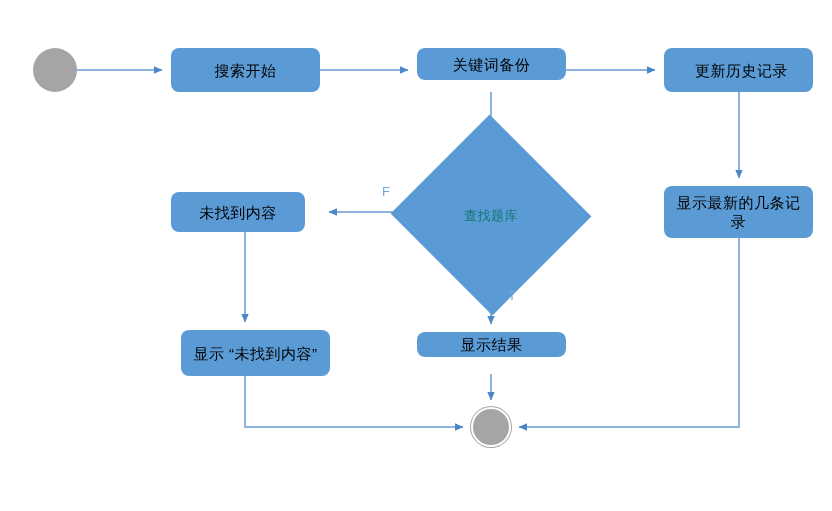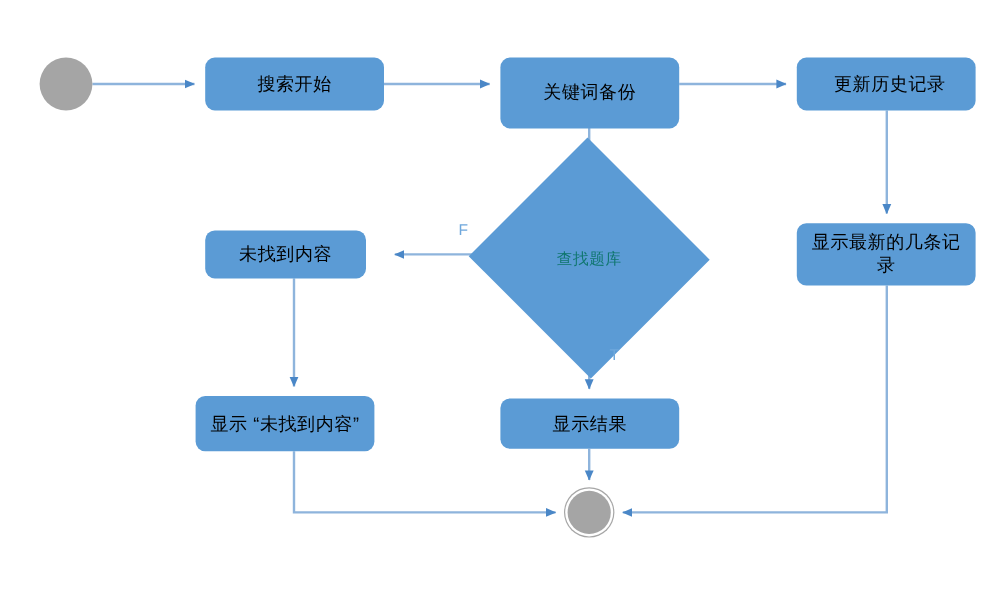--- a/index.html
+++ b/index.html
@@ -122,46 +122,46 @@
       <path d="M739,238 L739,427 L519,427" marker-end="url(#arrow-l)"></path>
     </g>
   </svg>
 
   <div class="node node-start" style="left:33px; top:48px; width:44px; height:44px;"></div>
 
   <div class="node node-box" style="left:171px; top:48px; width:149px; height:44px;">
     <span>搜索开始</span>
   </div>
 
-  <div class="node node-box" style="left:417px; top:48px; width:149px; height:59px;">
+  <div class="node node-box" style="left:417px; top:48px; width:149px; height:32px;">
     <span>关键词备份</span>
   </div>
 
   <div class="node node-box" style="left:664px; top:48px; width:149px; height:44px;padding-left:12px;">
     <span>更新历史记录</span>
   </div>
 
   <div class="node node-diamond" style="left:419px; top:145px; width:144px; height:140px;">
     <span class="diamond-shape"></span>
     <span class="diamond-label">查找题库</span>
   </div>
 
   <div class="node node-box" style="left:171px; top:192px; width:134px; height:40px;">
     <span>未找到内容</span>
   </div>
 
   <div class="node node-box" style="left:664px; top:186px; width:149px; height:52px;">
     <span>显示最新的几条记录</span>
   </div>
 
-  <div class="node node-box" style="left:163px; top:330px; width:149px; height:46px;">
+  <div class="node node-box" style="left:181px; top:330px; width:149px; height:46px;">
     <span>显示 “未找到内容”</span>
   </div>
 
-  <div class="node node-box" style="left:417px; top:332px; width:149px; height:42px;justify-content:center;">
+  <div class="node node-box" style="left:417px; top:332px; width:149px; height:25px;justify-content:center;">
     <span>显示结果</span>
   </div>
 
   <div class="node node-end" style="left:473px; top:409px; width:36px; height:36px;"></div>
 
   <div class="edge-label" style="left:382px; top:184px;">F</div>
   <div class="edge-label" style="left:508px; top:288px;">T</div>
 
 </div>
 

